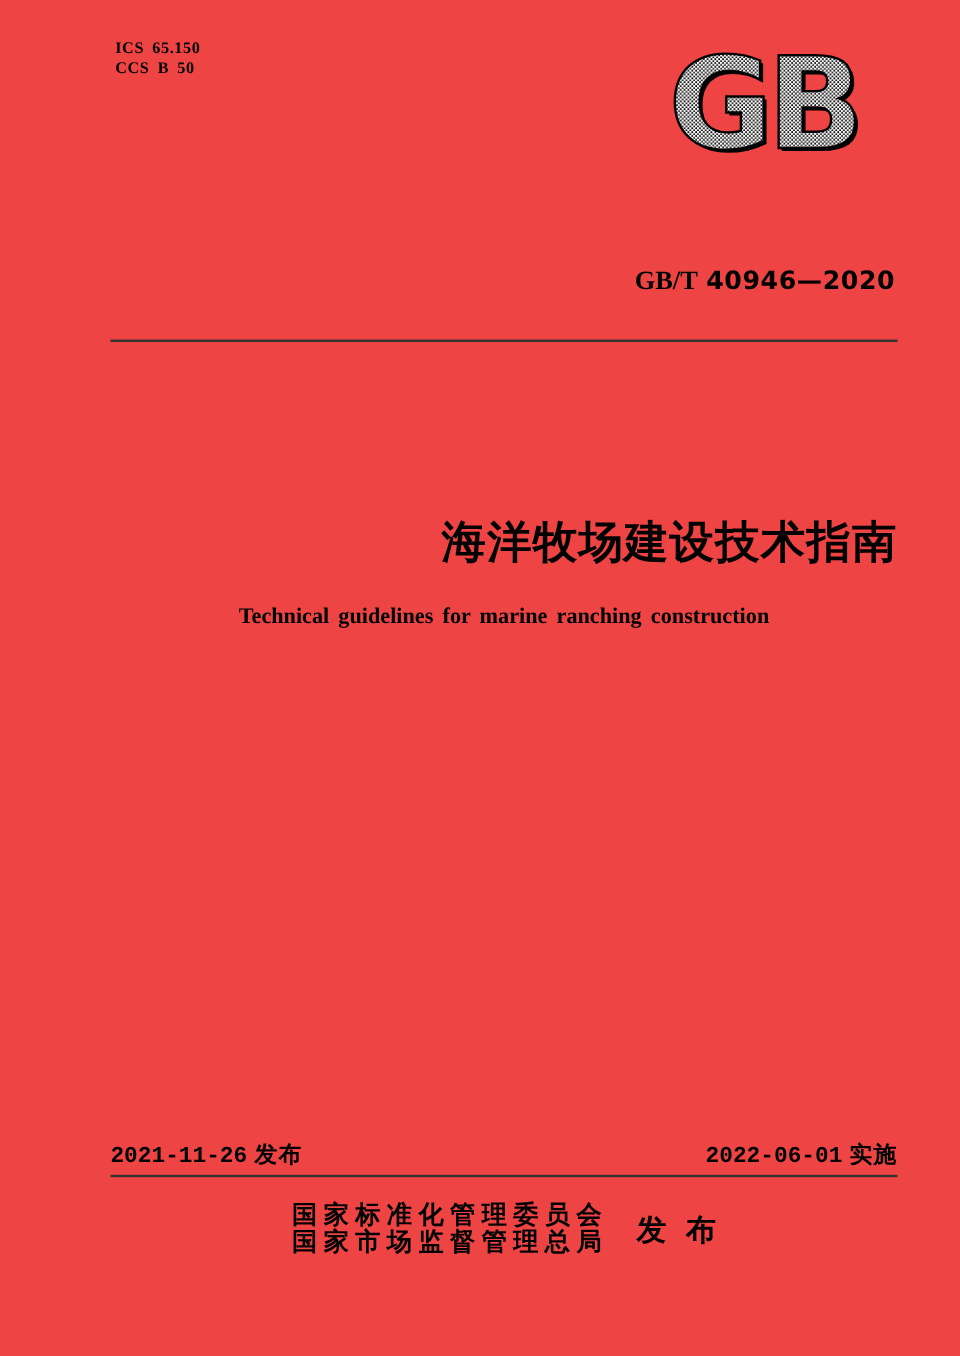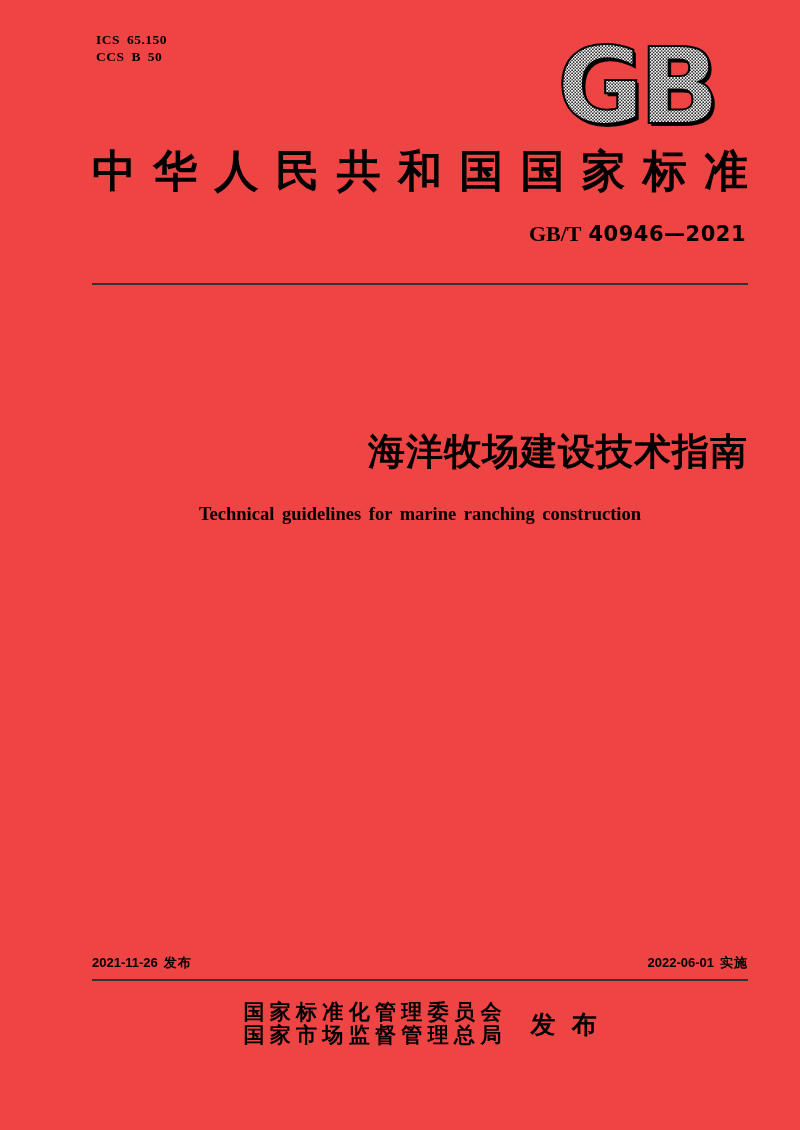--- a/index.html
+++ b/index.html
@@ -115,23 +115,23 @@
 
   
   .dates-row {
     position: absolute;
     left: 92px;
     top: 951px;
     width: 656px;
     display: flex;
     justify-content: space-between;
     align-items: baseline;
-    font-family: Liberation Sans, sans-serif;
-    font-weight: bold;
-    font-size: 13px;
+    font-family: Liberation Mono, monospace;
+    font-weight: bold;
+    font-size: 19px;
     line-height: 24px;
     color: #000;
   }
   .dates-row .cjk { margin-left: 6px; letter-spacing: 1px; }
 
   
   .issuer-row {
     position: absolute;
     left: 92px;
     top: 1001px;
@@ -179,24 +179,23 @@
           <rect width="3.2" height="3.2" fill="#ffffff"></rect>
           <circle cx="0.9" cy="0.9" r="0.8" fill="#000000"></circle>
           <circle cx="2.5" cy="2.5" r="0.8" fill="#000000"></circle>
         </pattern>
       </defs>
       <text x="92" y="81" text-anchor="middle" font-family="'DejaVu Sans', sans-serif" font-size="106" font-weight="bold" letter-spacing="-5" fill="#000000" transform="translate(2.5,2.5)">GB</text>
       <text x="92" y="81" text-anchor="middle" font-family="'DejaVu Sans', sans-serif" font-size="106" font-weight="bold" letter-spacing="-5" fill="url(#halftone)" stroke="#000000" stroke-width="2">GB</text>
     </svg>
   </div>
 
-  <div class="national-title">中华人民共和国国家标准</div>
 
   <div class="std-code">
-    <span class="prefix">GB/T</span><span class="number">40946—2021</span>
+    <span class="prefix">GB/T</span><span class="number">40946—2020</span>
   </div>
 
   <div class="rule rule-top"></div>
 
   <div class="cn-title">海洋牧场建设技术指南</div>
 
   <div class="en-title">Technical guidelines for marine ranching construction</div>
 
   <div class="dates-row">
     <div>

